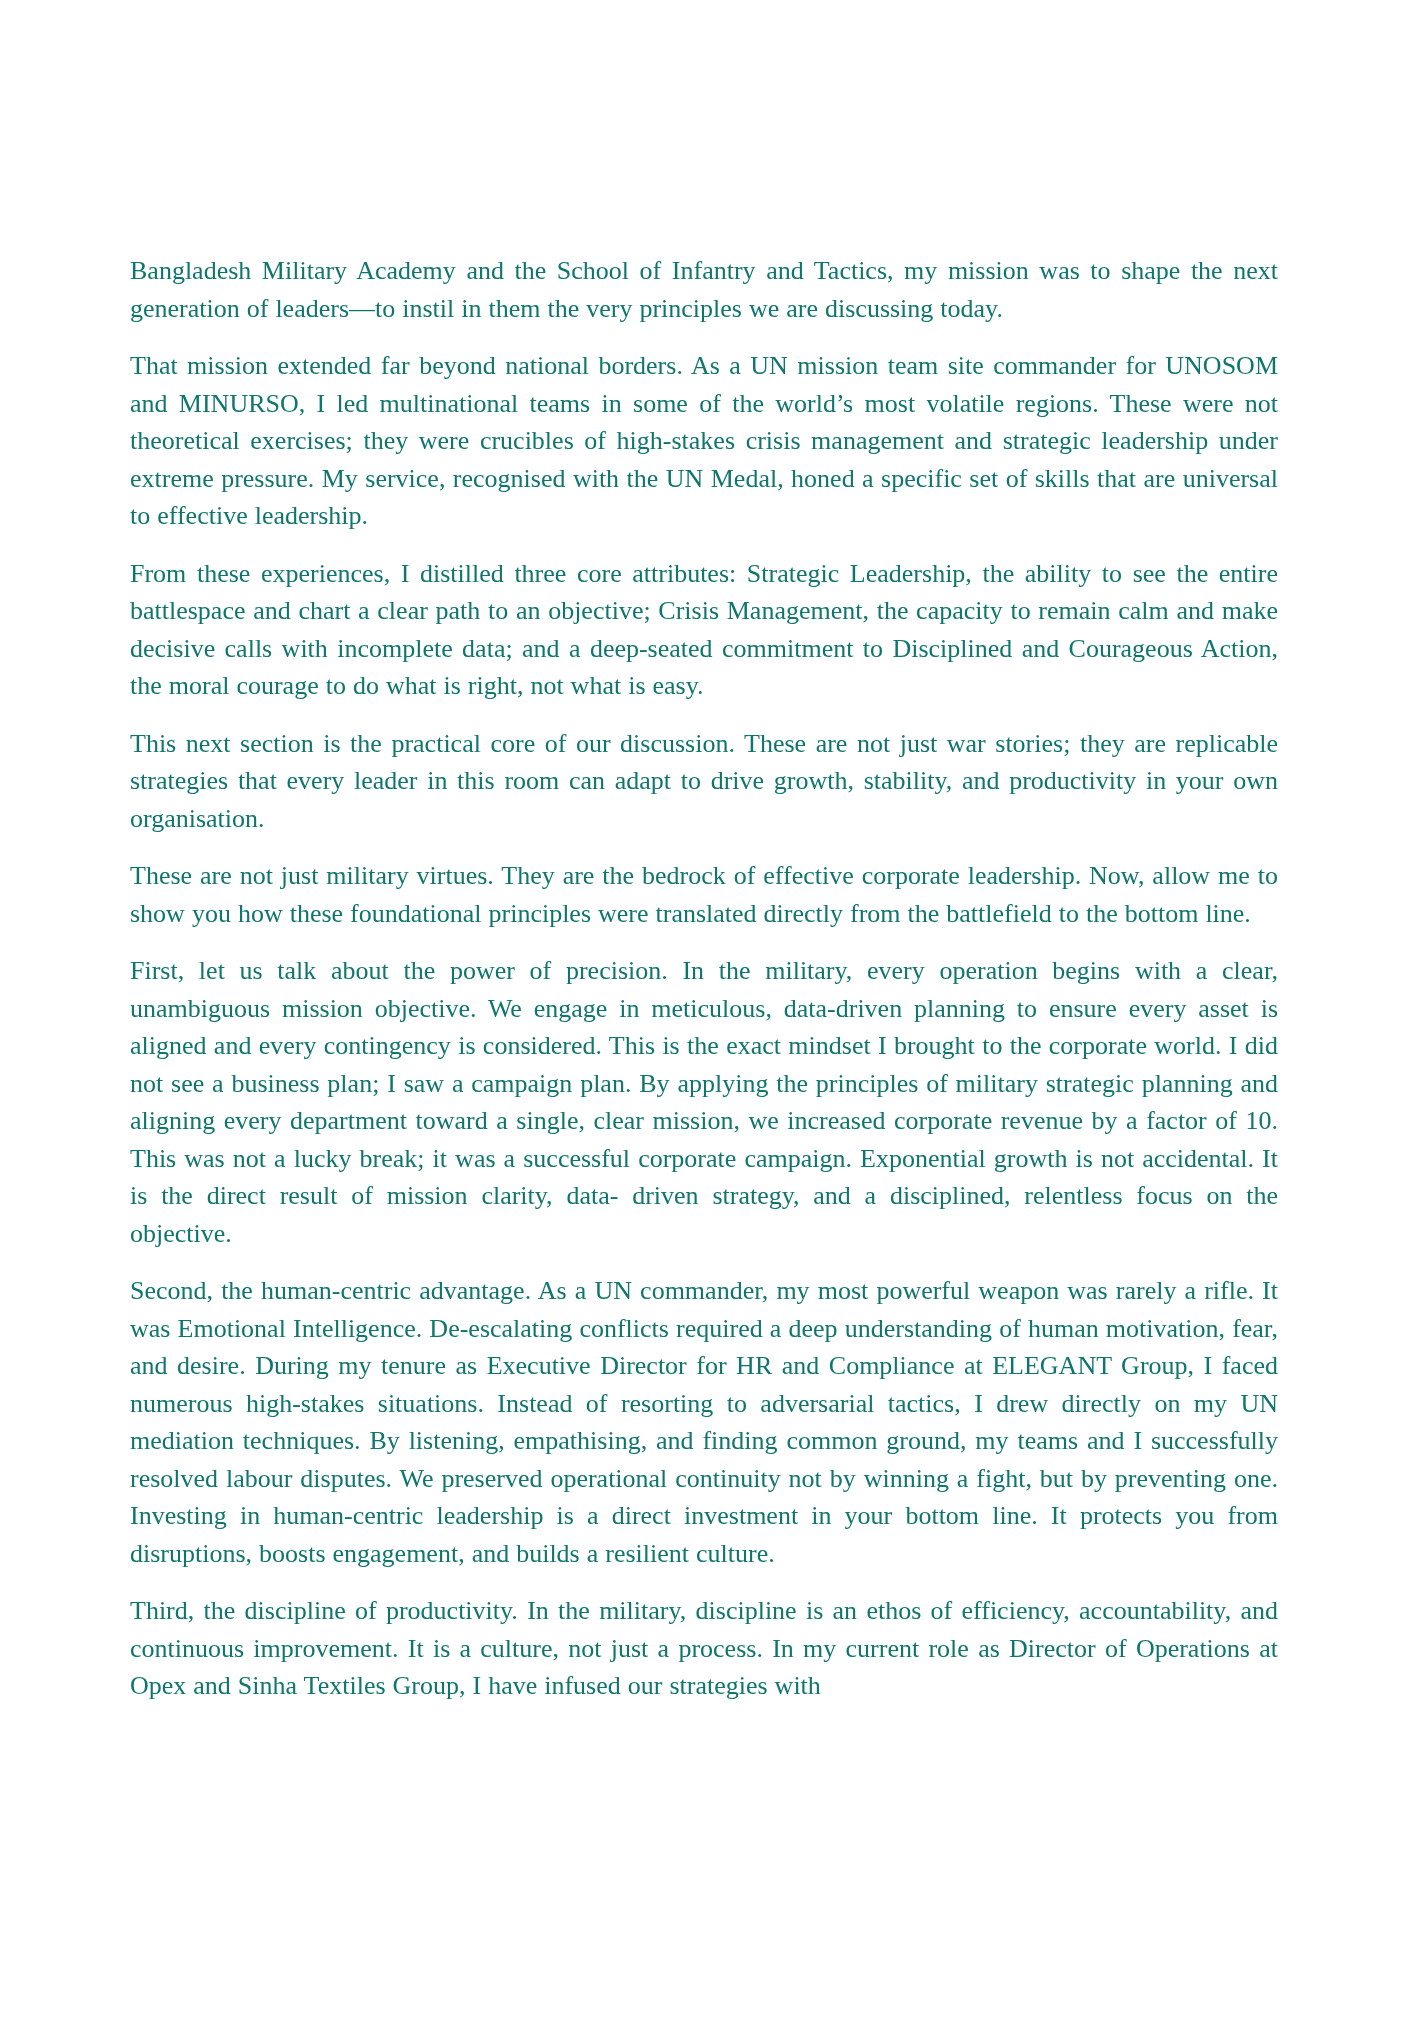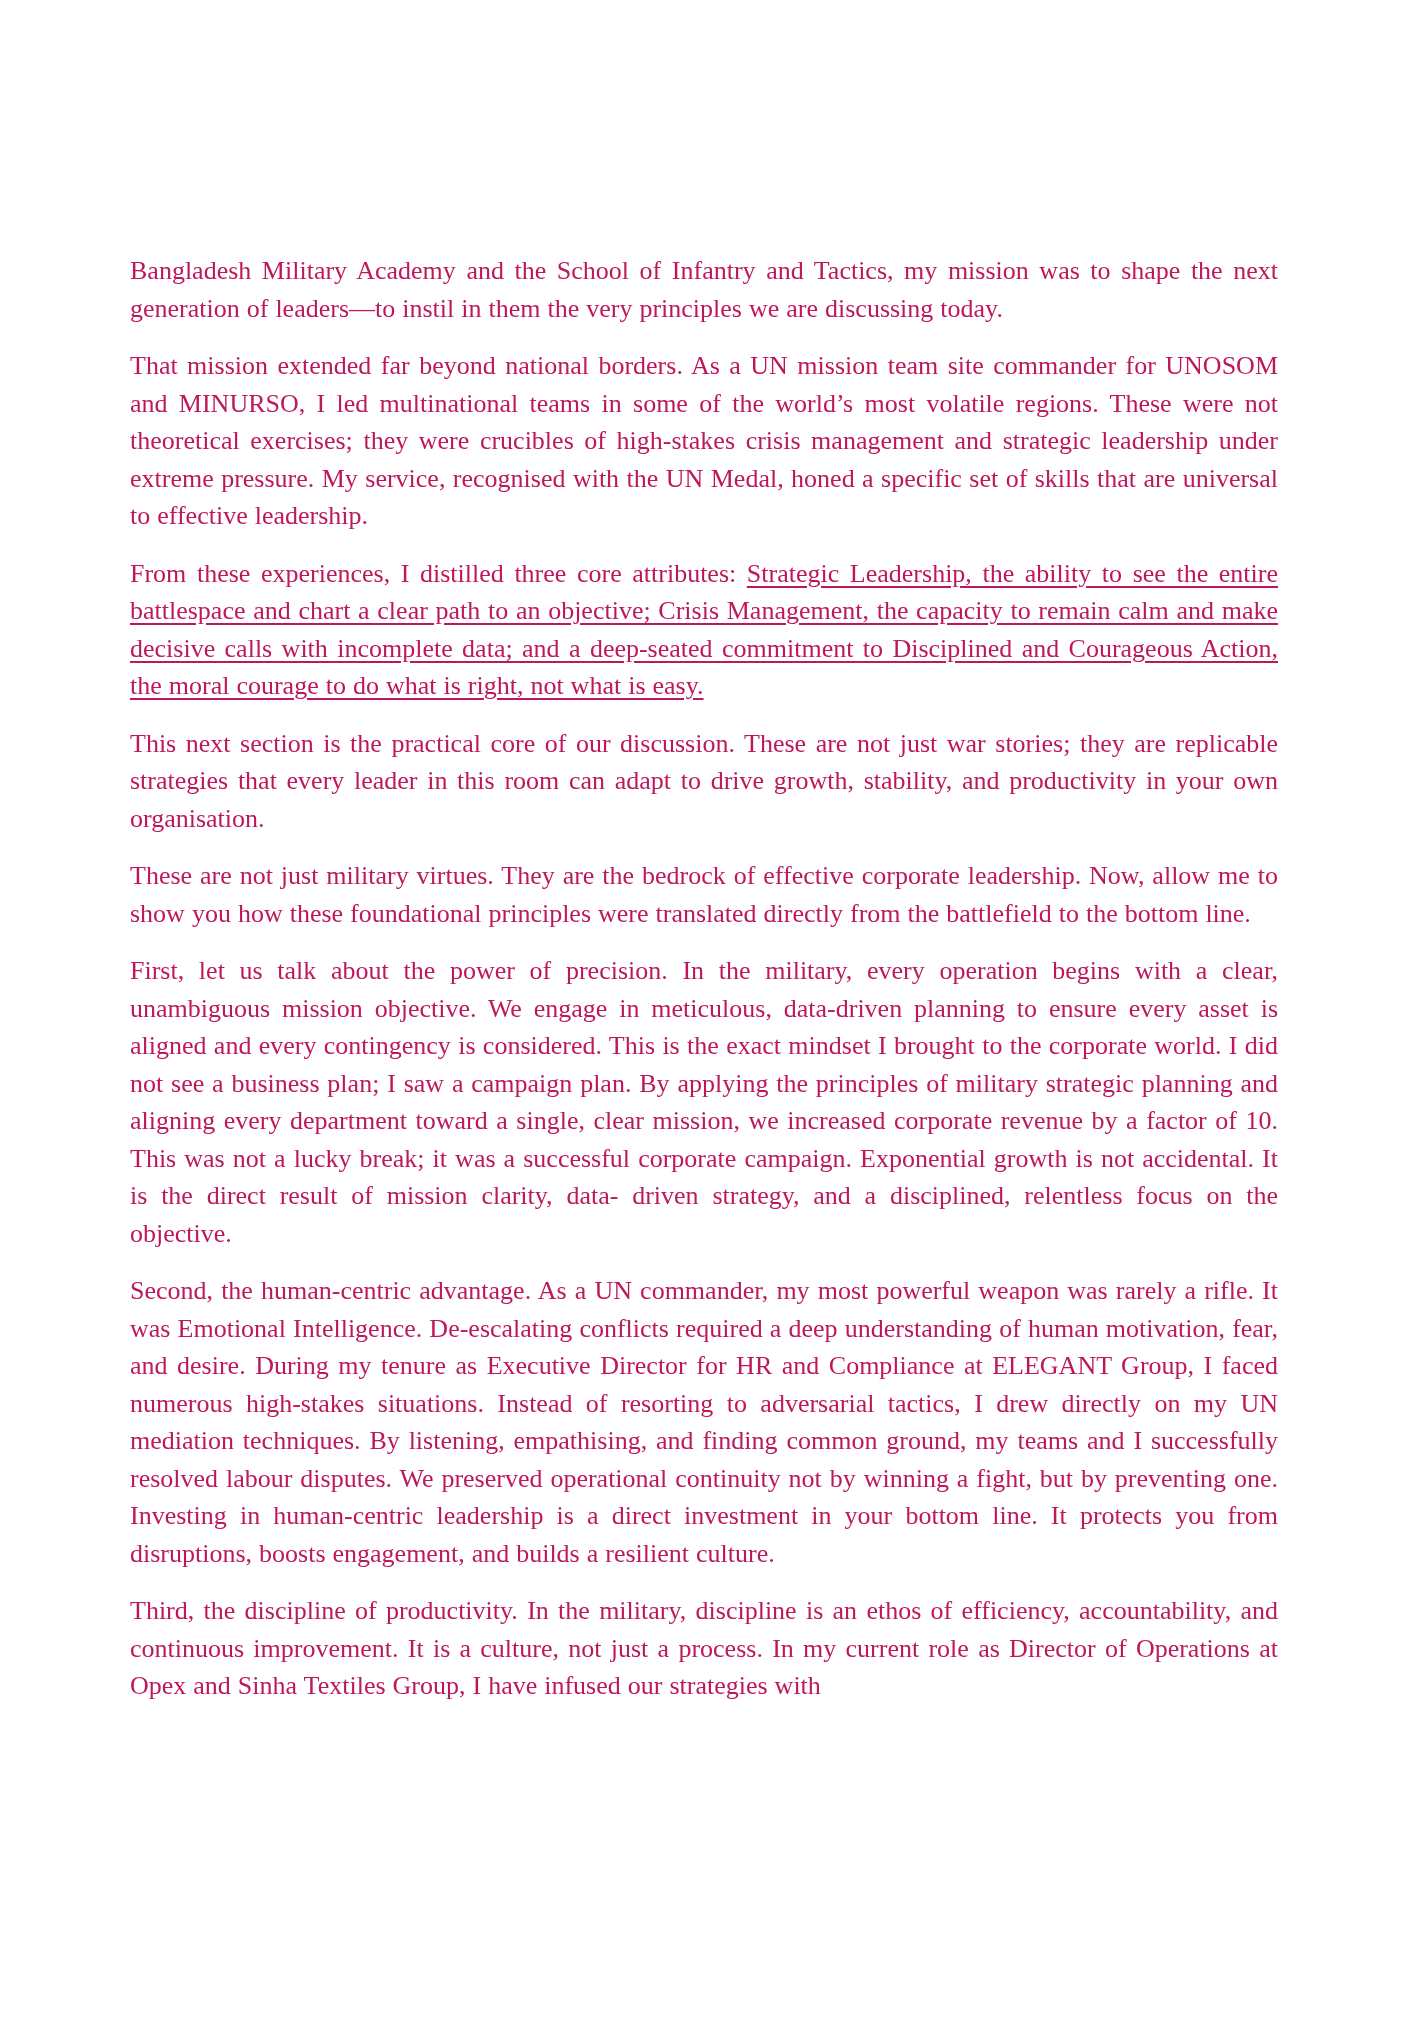--- a/index.html
+++ b/index.html
@@ -13,27 +13,26 @@
     width: 1428px;
     height: 2028px;
     background: #ffffff;
     padding: 252px 150px 0 130px;
     overflow: hidden;
   }
   .para {
     font-family: "Liberation Serif", serif;
     font-size: 26px;
     line-height: 37.5px;
-    color: #be185d;
+    color: #0f766e;
     text-align: justify;
     margin: 0 0 20px 0;
     word-spacing: 0.5px;
   }
   .underlined {
-    text-decoration: underline;
     text-decoration-thickness: 2px;
     text-underline-offset: 4px;
   }
 </style>
 </head>
 <body>
 
 <div class="page">
 
   <p class="para">

